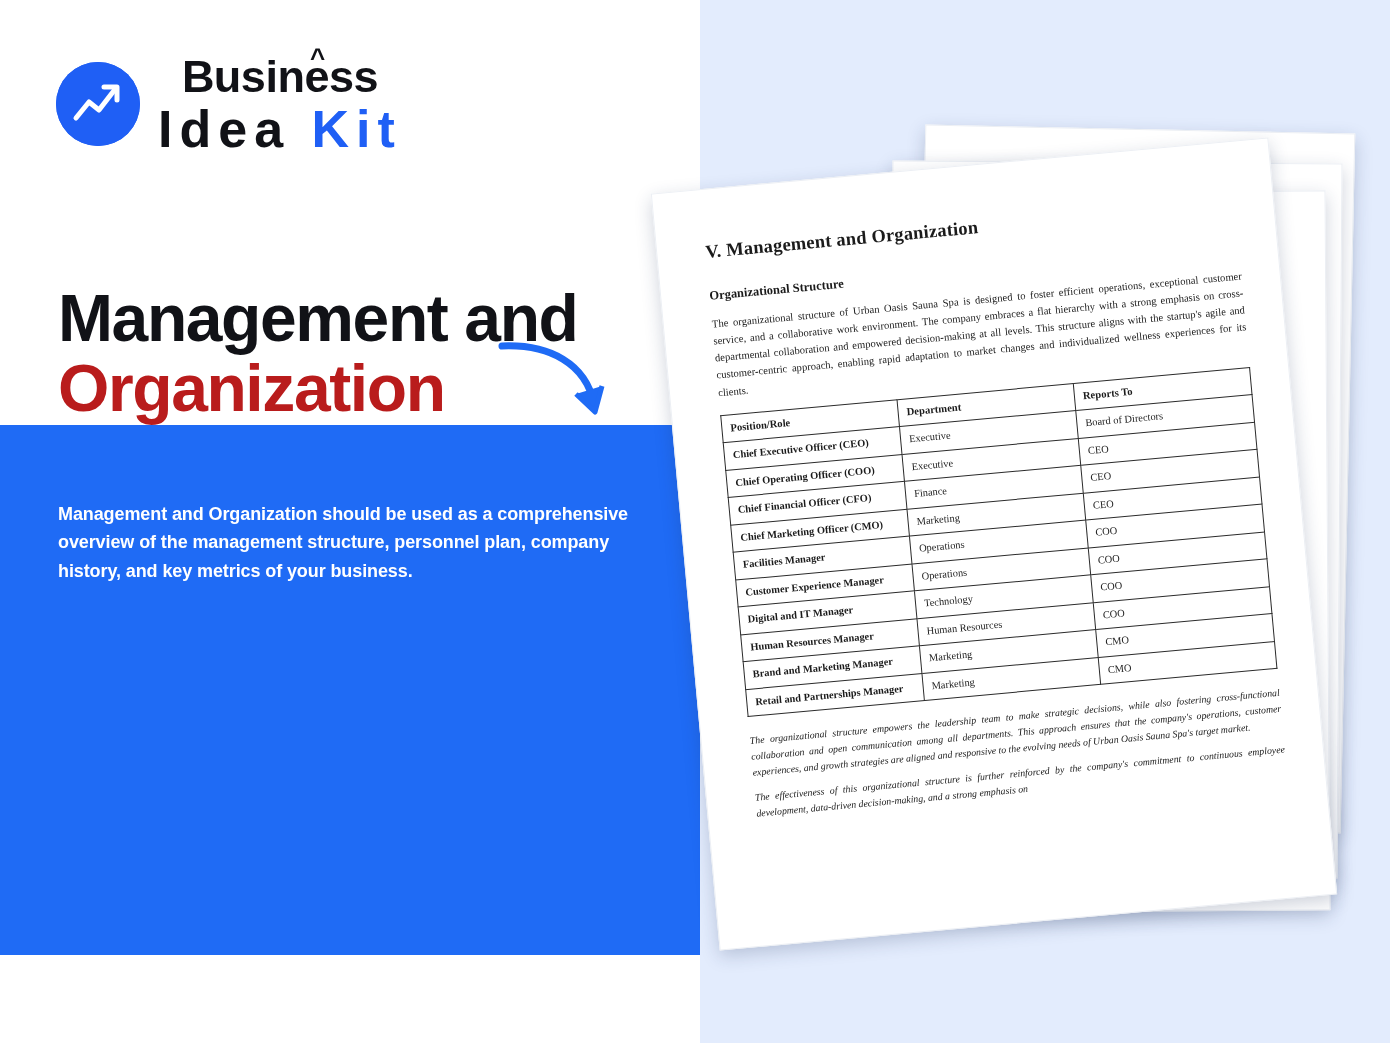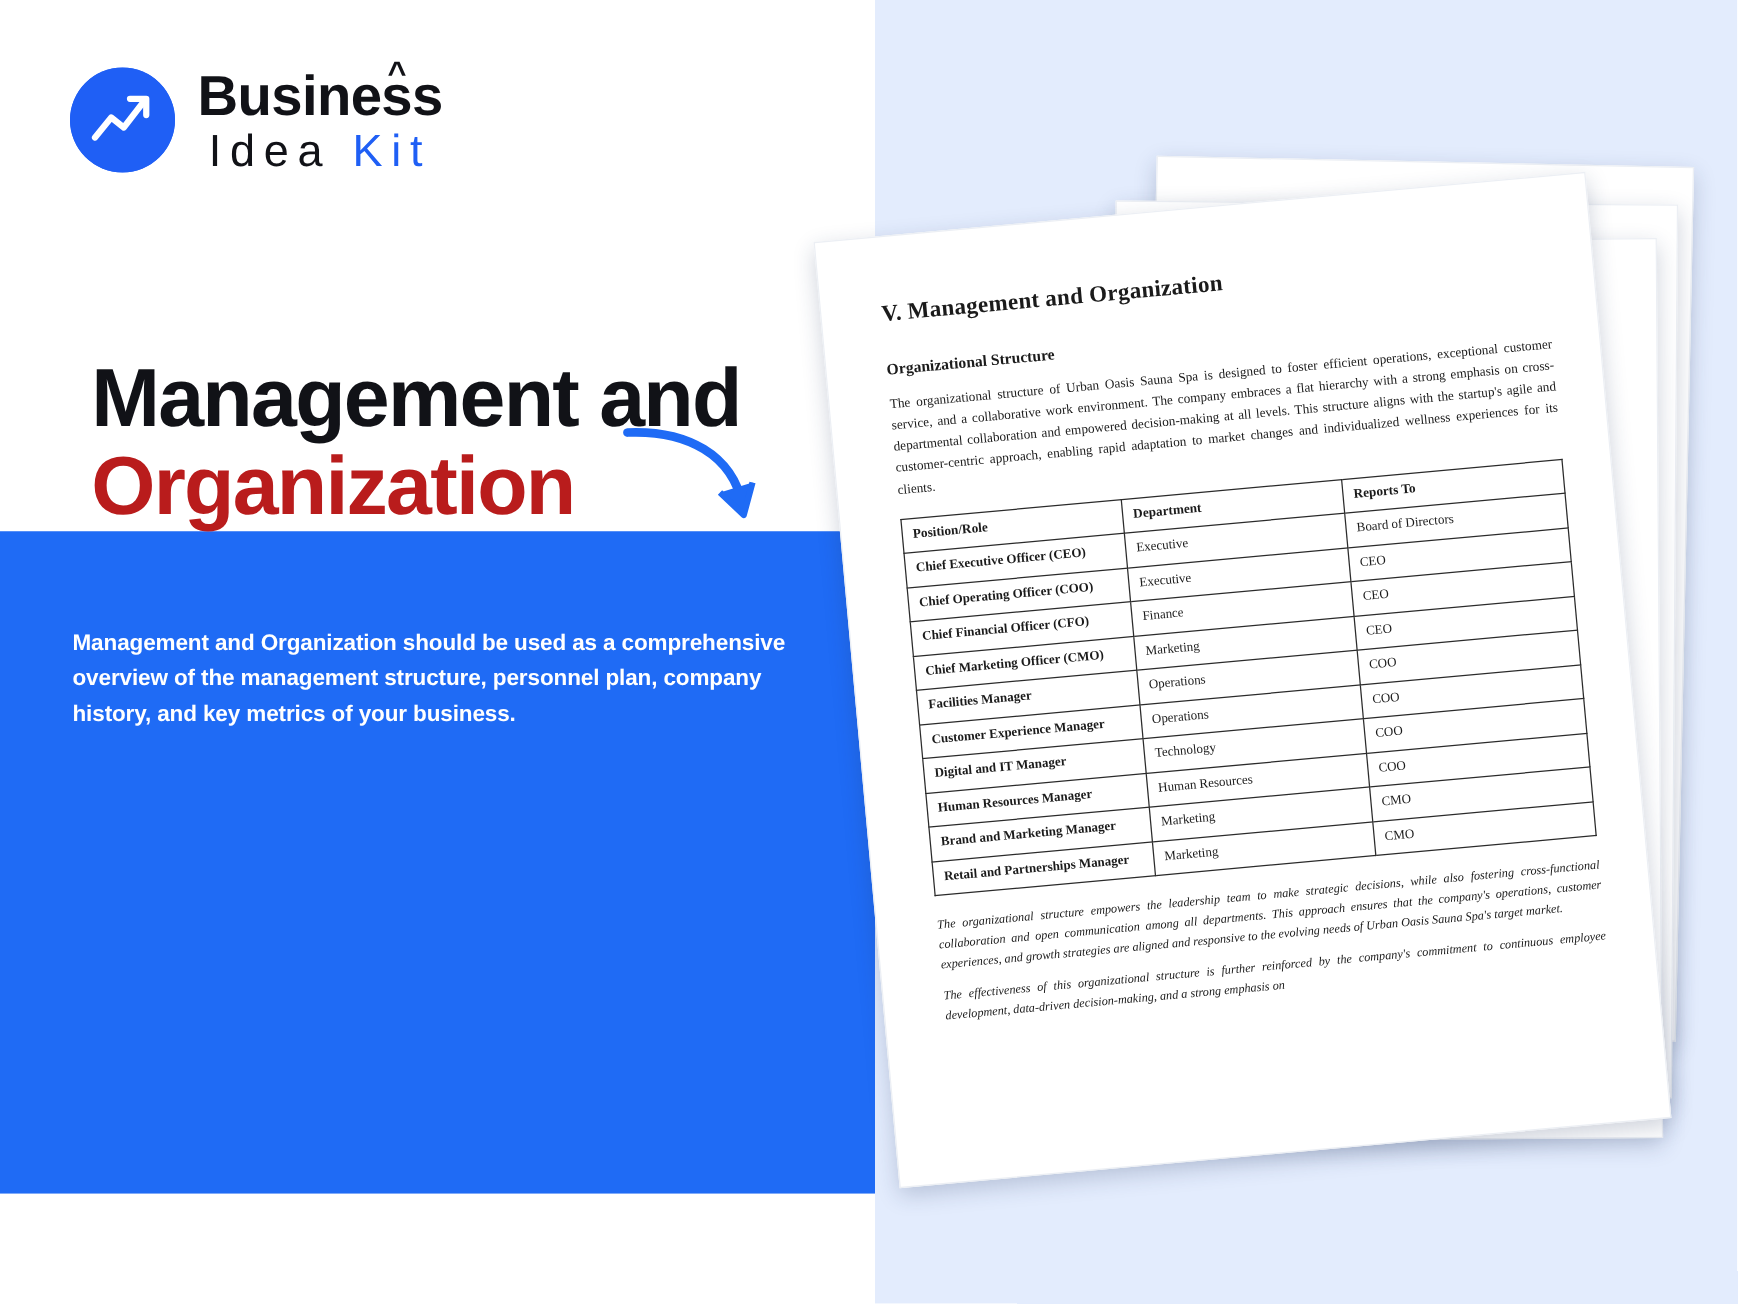--- a/index.html
+++ b/index.html
@@ -68,39 +68,38 @@
     position: relative;
   }
   .logo-hat {
     position: absolute;
     left: 152px; top: -9px;
     font-size: 26px;
     color: #111217;
     font-weight: bold;
   }
   .logo-line2 {
-    font-size: 36px;
-    font-weight: normal;
+    font-size: 52px;
+    font-weight: bold;
     color: #111217;
     letter-spacing: 7px;
     margin-top: 4px;
   }
   .logo-kit { color: #1f5ff5; }
 
   
   .headline {
     position: absolute;
     left: 58px; top: 240px;
     width: 640px;
     font-size: 66px;
     font-weight: bold;
     line-height: 1.06;
     letter-spacing: -1.4px;
     color: #111217;
-    margin-left: 15px;
   }
   .headline .accent { color: #b91c1c; display: block; }
 
   
   .arrow {
     position: absolute;
     left: 498px; top: 338px;
     width: 120px; height: 90px;
   }
 

